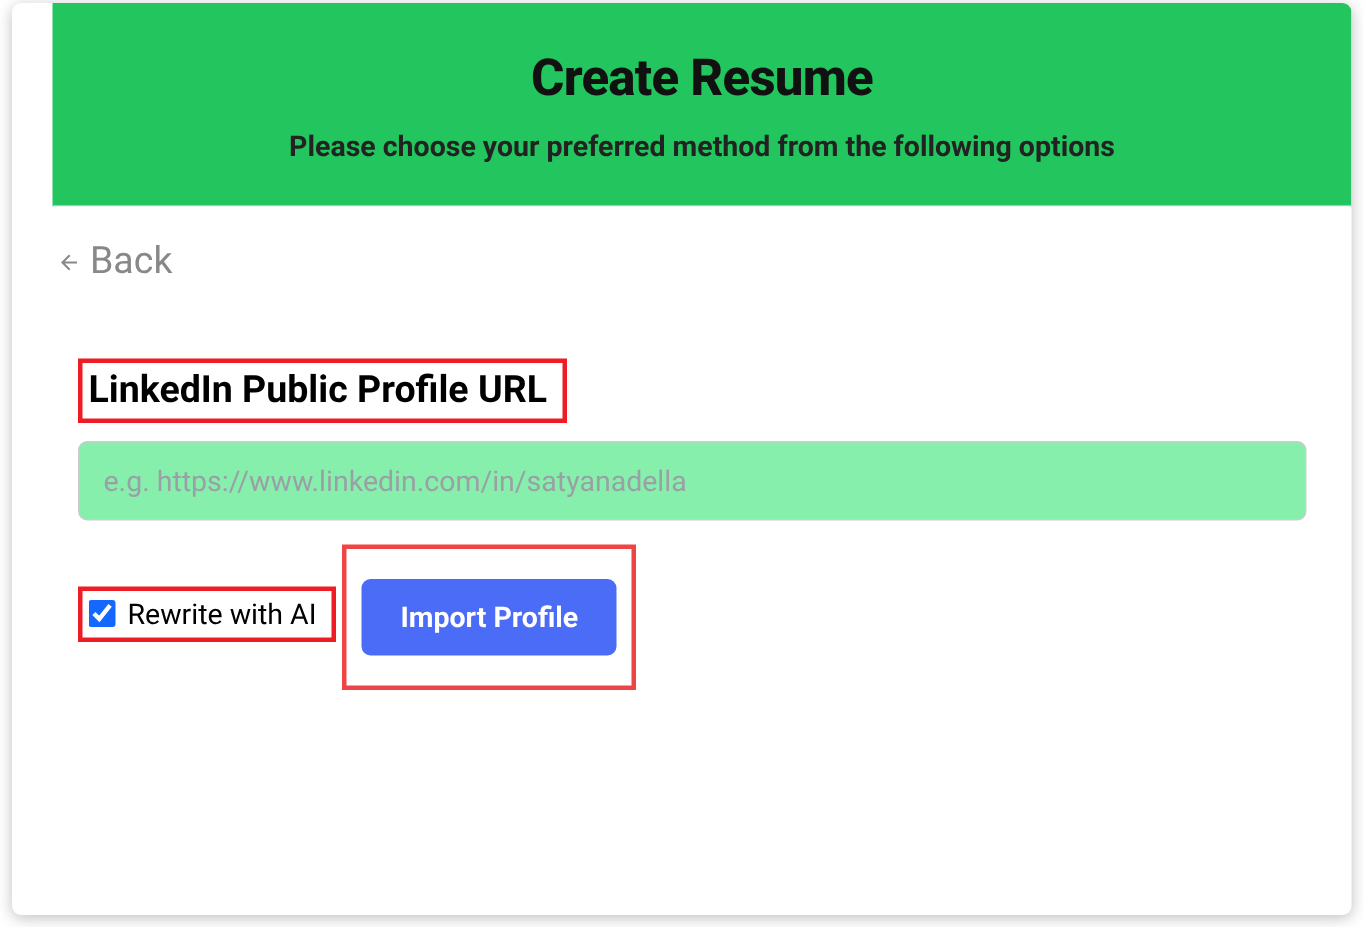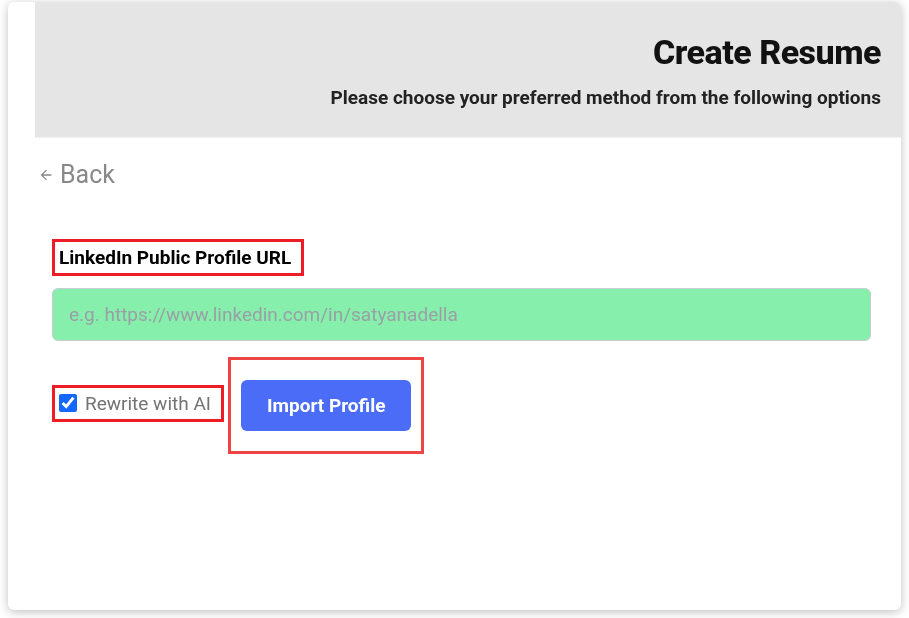--- a/index.html
+++ b/index.html
@@ -19,23 +19,23 @@
       top: 2px;
       left: 8px;
       right: 8px;
       bottom: 8px;
       background: #fff;
       border-radius: 6px;
       box-shadow: 0 2px 10px rgba(0,0,0,0.25);
       overflow: hidden;
     }
     .header {
-      background: #e5e5e5;
+      background: #22c55e;
       padding: 30px 20px 28px;
-      text-align: right;
+      text-align: center;
       border-bottom: 1px solid #eef2f5;
       margin-left: 27px;
     }
     .header h1 {
       font-size: 34px;
       font-weight: 800;
       color: #111;
       margin-bottom: 14px;
       letter-spacing: -0.5px;
     }
@@ -65,21 +65,21 @@
     .form-section {
       padding-left: 14px;
     }
     .field-label-wrap {
       display: inline-block;
       border: 3px solid #ee1c25;
       padding: 4px 10px 4px 4px;
       margin-bottom: 12px;
     }
     .field-label {
-      font-size: 19px;
+      font-size: 25px;
       font-weight: 700;
       color: #000;
     }
     .text-input {
       width: 100%;
       padding: 14px 16px;
       font-size: 19px;
       border: 1px solid #c9ccd1;
       border-radius: 6px;
       color: #333;
@@ -102,21 +102,21 @@
       gap: 8px;
     }
     .checkbox {
       width: 18px;
       height: 18px;
       accent-color: #1467ff;
       cursor: pointer;
     }
     .checkbox-label {
       font-size: 19px;
-      color: #737373;
+      color: #000000;
       cursor: pointer;
       text-align: center;
     }
     .help-text {
       font-size: 18px;
       color: #6b7280;
       line-height: 1.55;
       margin-bottom: 22px;
       max-width: 500px;
     }

